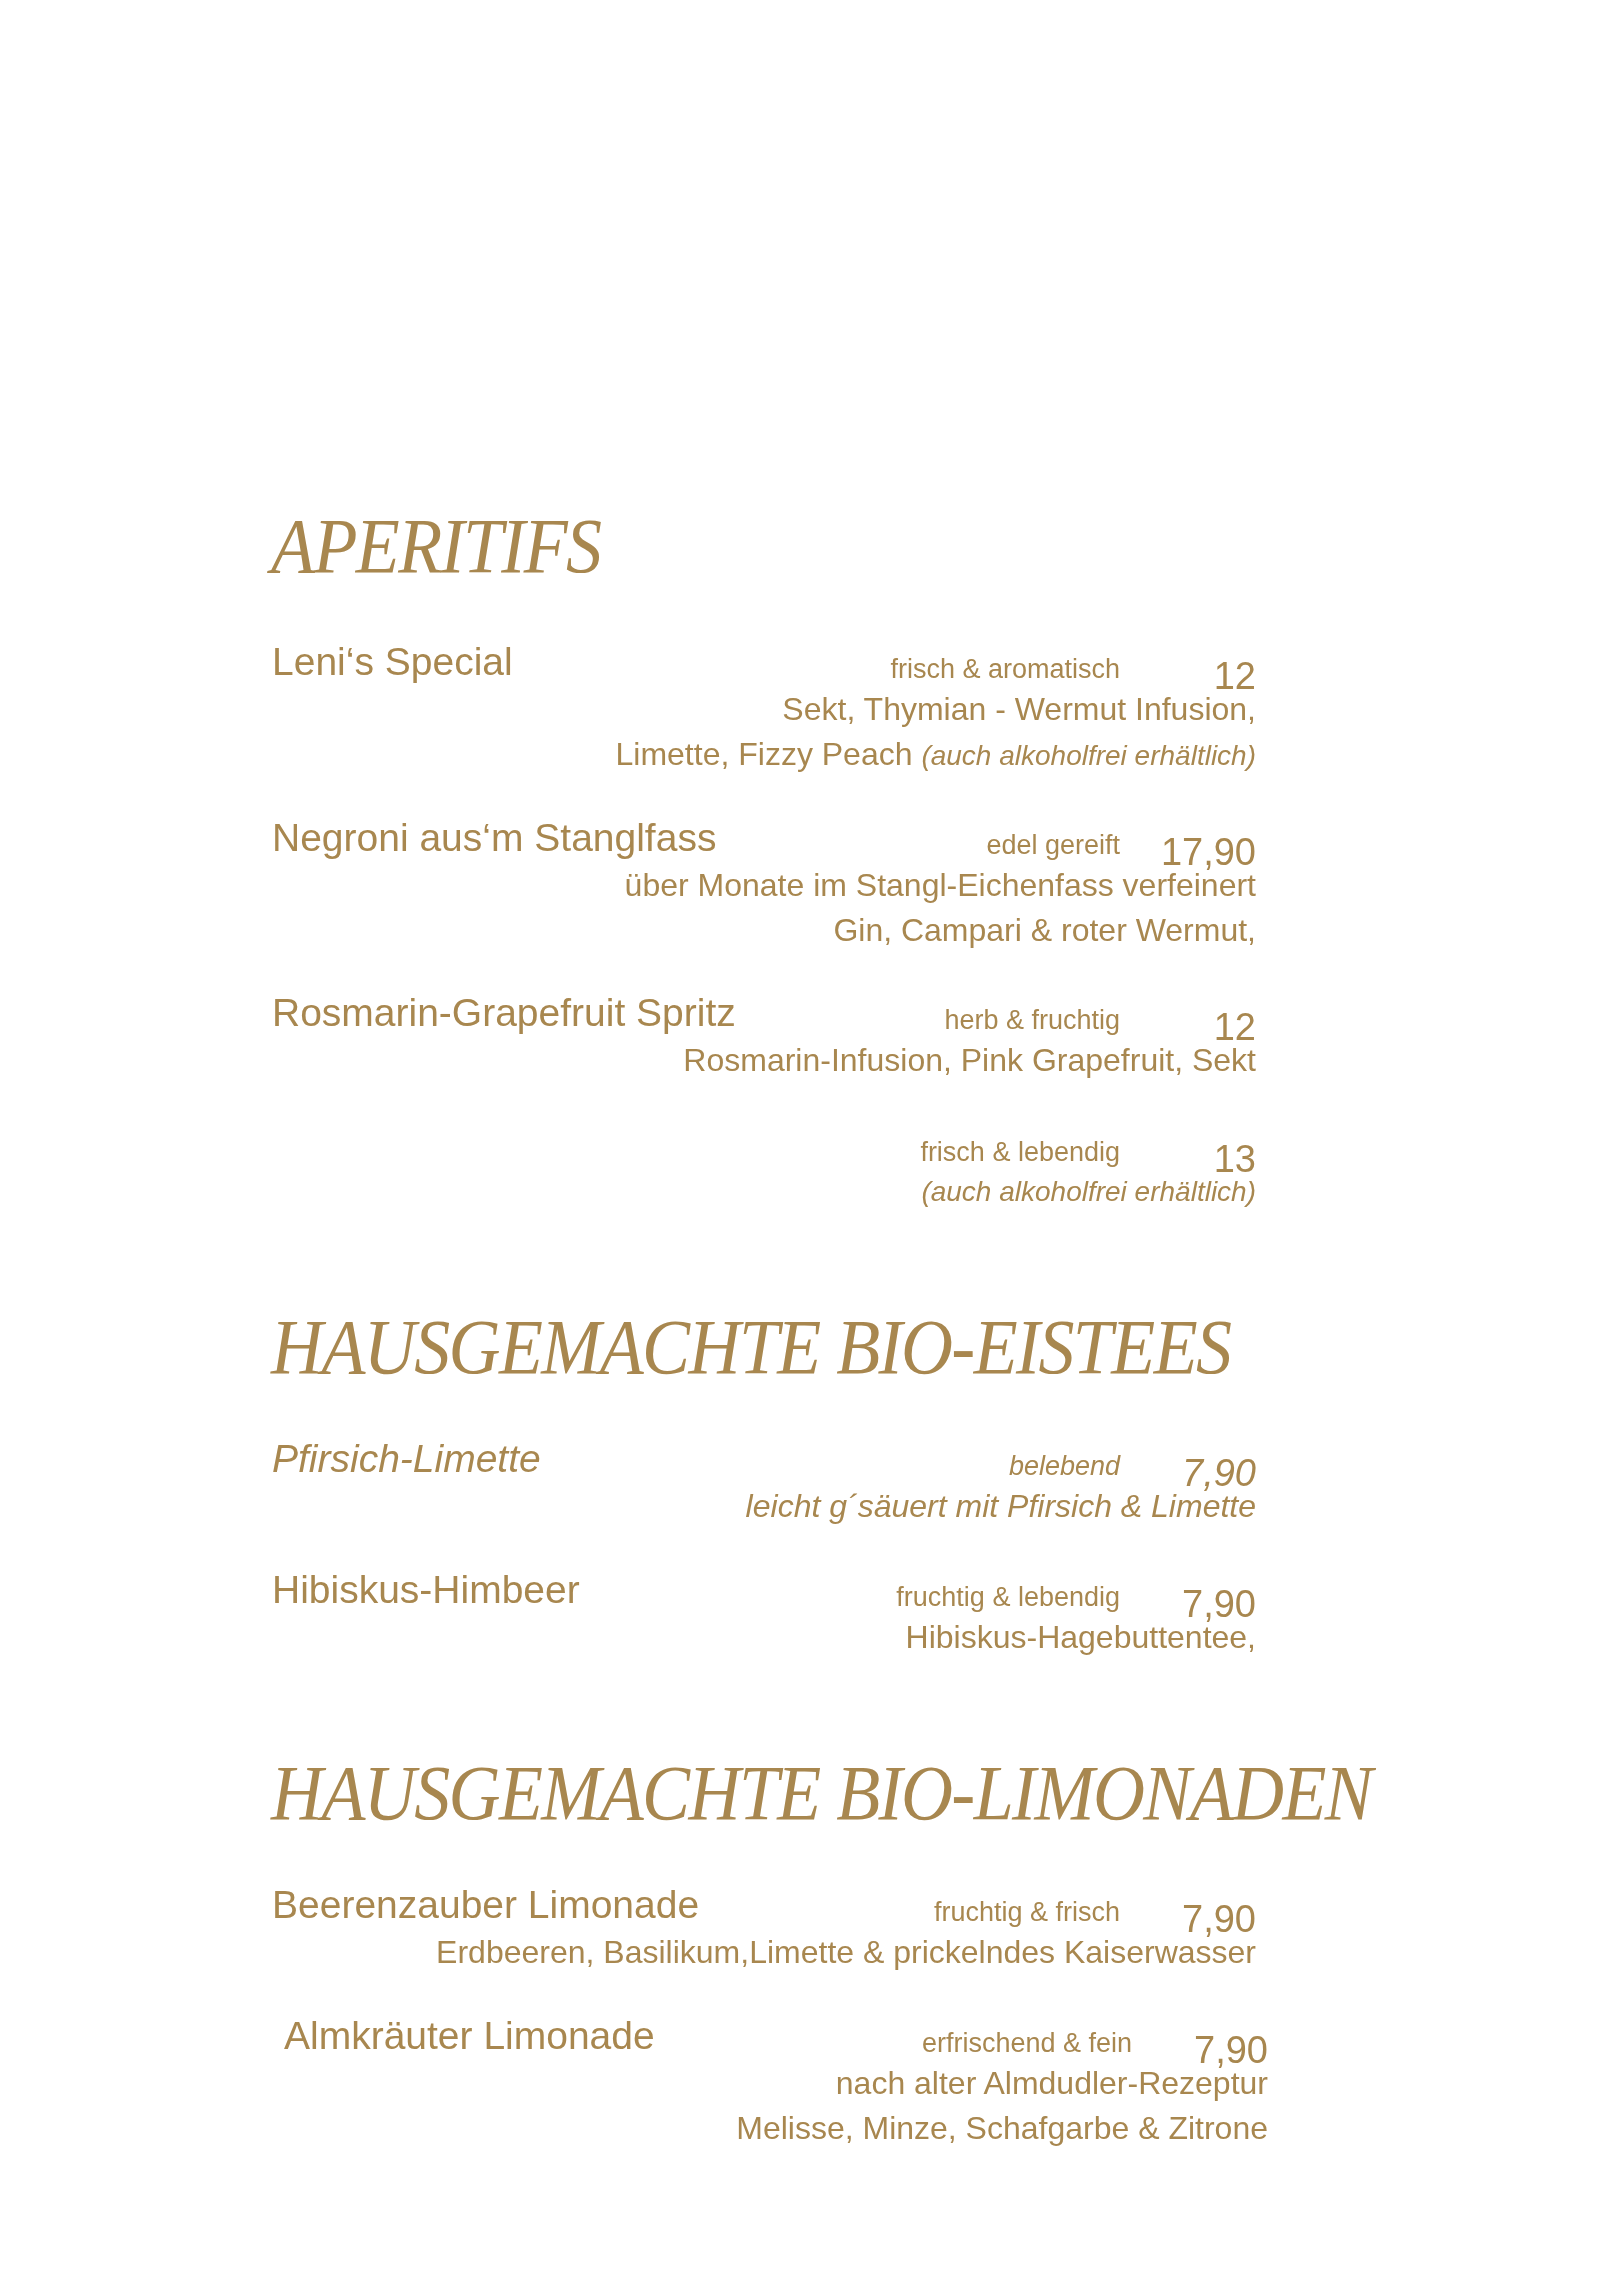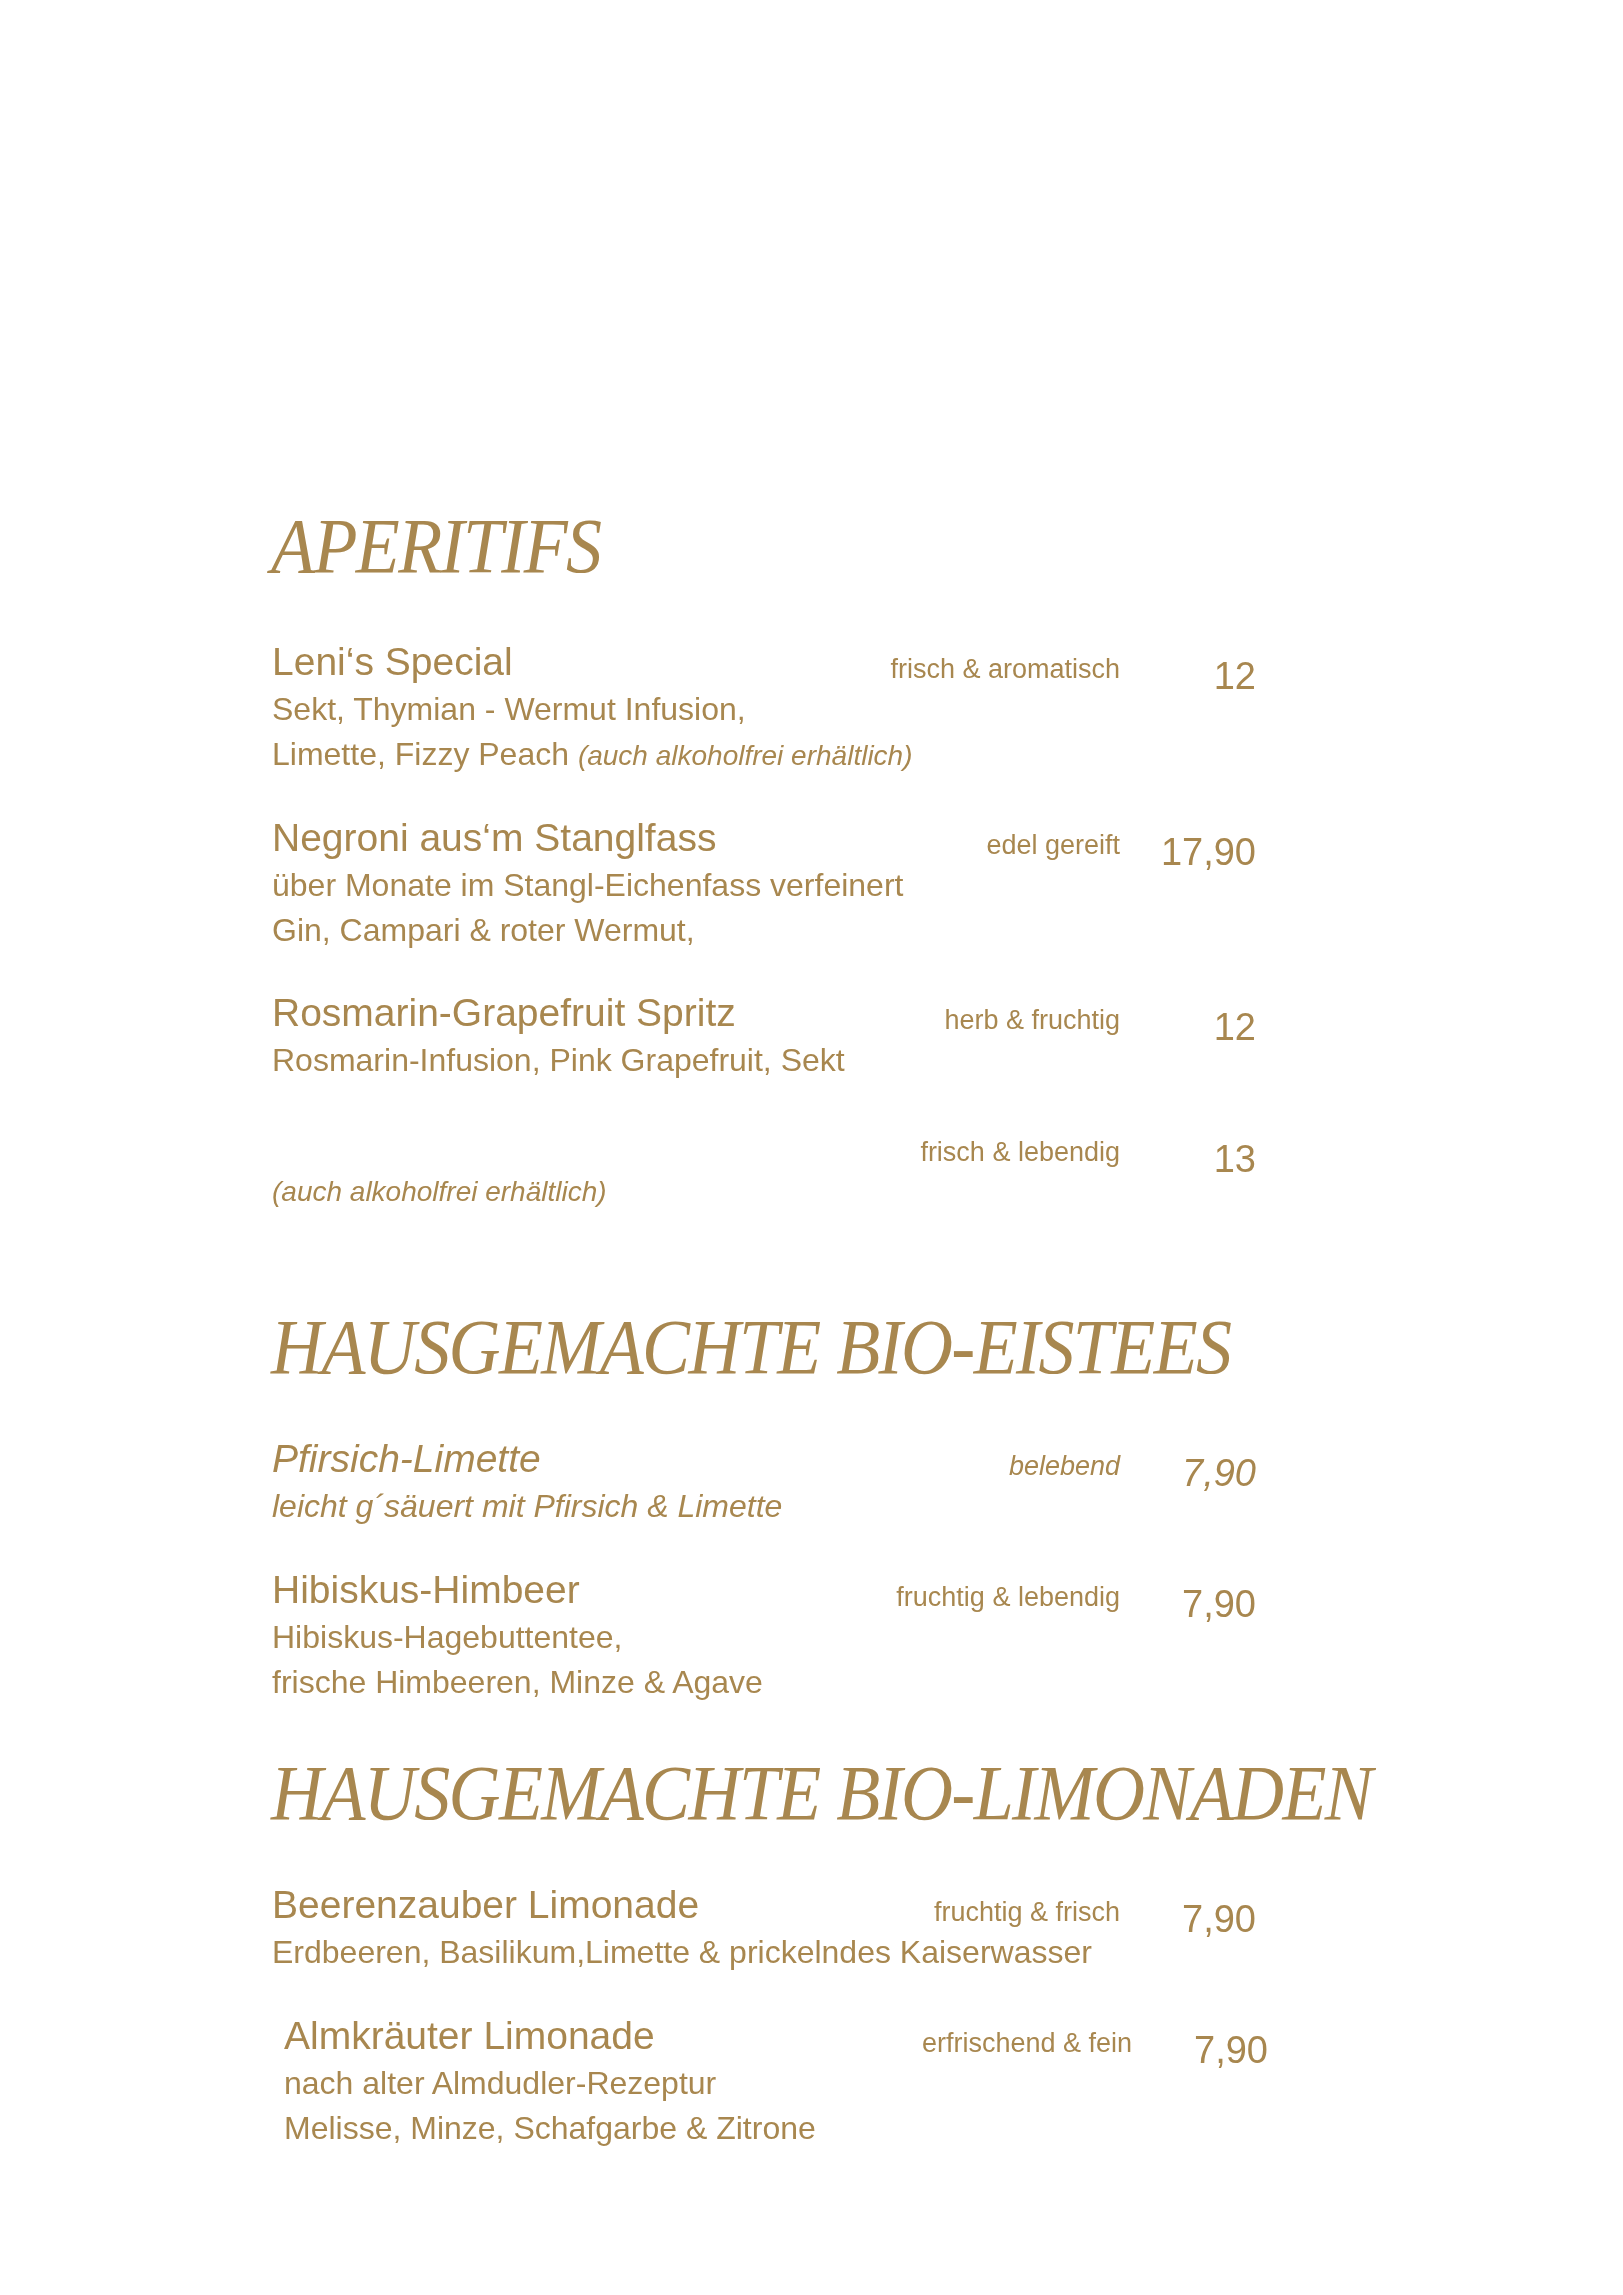--- a/index.html
+++ b/index.html
@@ -1,18 +1,18 @@
 <!DOCTYPE html>
 <html style="font-size:13px"><head>
 <meta charset="utf-8">
 <style>
   html, body { margin: 0; padding: 0; background: #ffffff; }
   body { width: 1623px; height: 2295px; position: relative; overflow: hidden; color: #A8874F; font-family: "Liberation Sans", sans-serif; }
   .heading { position: absolute; left: 271px; font-family: "Liberation Serif", serif; font-style: italic; font-weight: normal; font-size: 72px; letter-spacing: -1.6px; line-height: 1; margin: 0; transform: scaleY(1.08); transform-origin: left top; }
-  .item { position: absolute; left: 272px; width: 984px; }
+  .item { position: absolute; left: 272px; width: 984px; text-align: right; }
   .row { position: relative; height: 46px; }
   .name { position: absolute; left: 0; top: 0; font-size: 39px; line-height: 46px; white-space: nowrap; }
   .tag { position: absolute; right: 136px; top: 6.6px; font-size: 27px; line-height: 46px; white-space: nowrap; }
   .price { position: absolute; right: 0; top: 14px; font-size: 38px; line-height: 46px; white-space: nowrap; }
   .desc { font-size: 32px; line-height: 44px; white-space: nowrap; margin-top: 1.6px; }
   .note { font-style: italic; font-size: 28px; }
 </style>
 </head>
 <body>
 
@@ -66,21 +66,20 @@
   <div class="desc">leicht g´säuert mit Pfirsich &amp; Limette</div>
 </div>
 
 <div class="item" style="top:1567px;">
   <div class="row">
     <span class="name">Hibiskus-Himbeer</span>
     <span class="tag">fruchtig &amp; lebendig</span>
     <span class="price">7,90</span>
   </div>
   <div class="desc">Hibiskus-Hagebuttentee,</div>
-  <div class="desc">frische Himbeeren, Minze &amp; Agave</div>
 </div>
 
 <h2 class="heading" style="top:1754px;">HAUSGEMACHTE BIO-LIMONADEN</h2>
 
 <div class="item" style="top:1882px;">
   <div class="row">
     <span class="name">Beerenzauber Limonade</span>
     <span class="tag">fruchtig &amp; frisch</span>
     <span class="price">7,90</span>
   </div>

